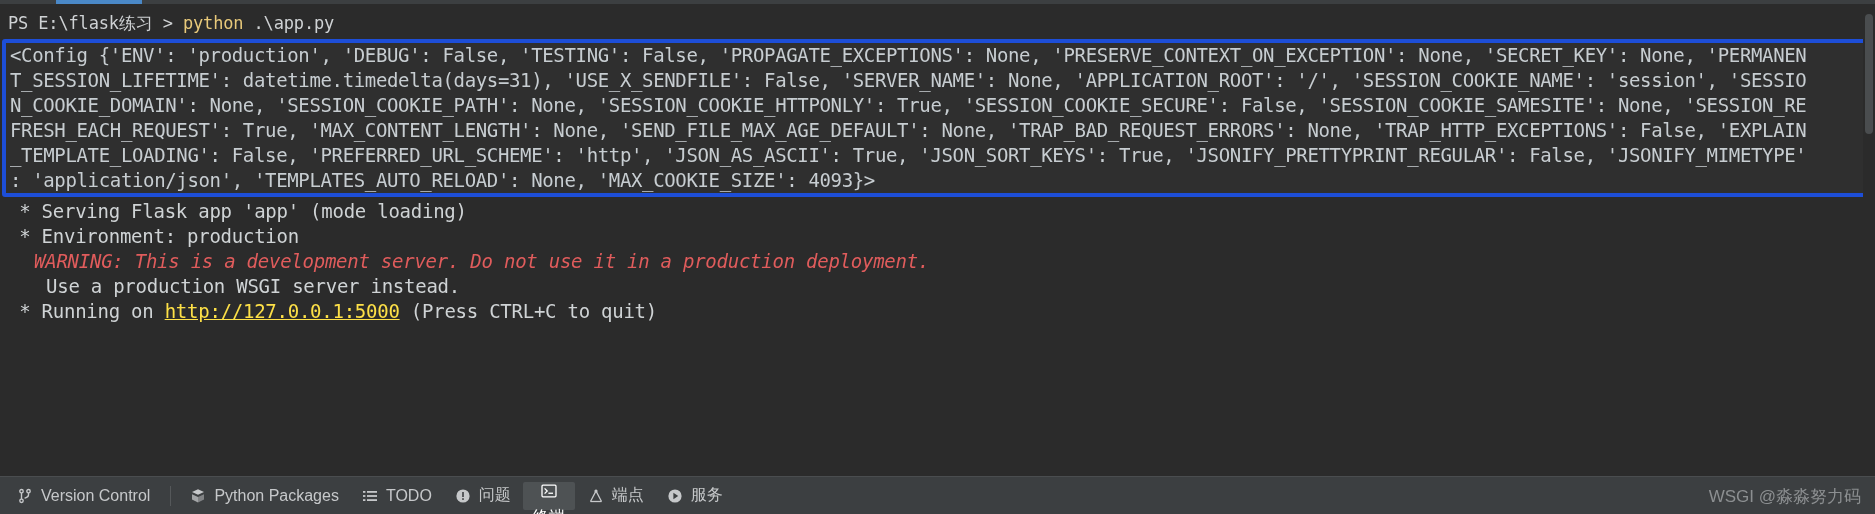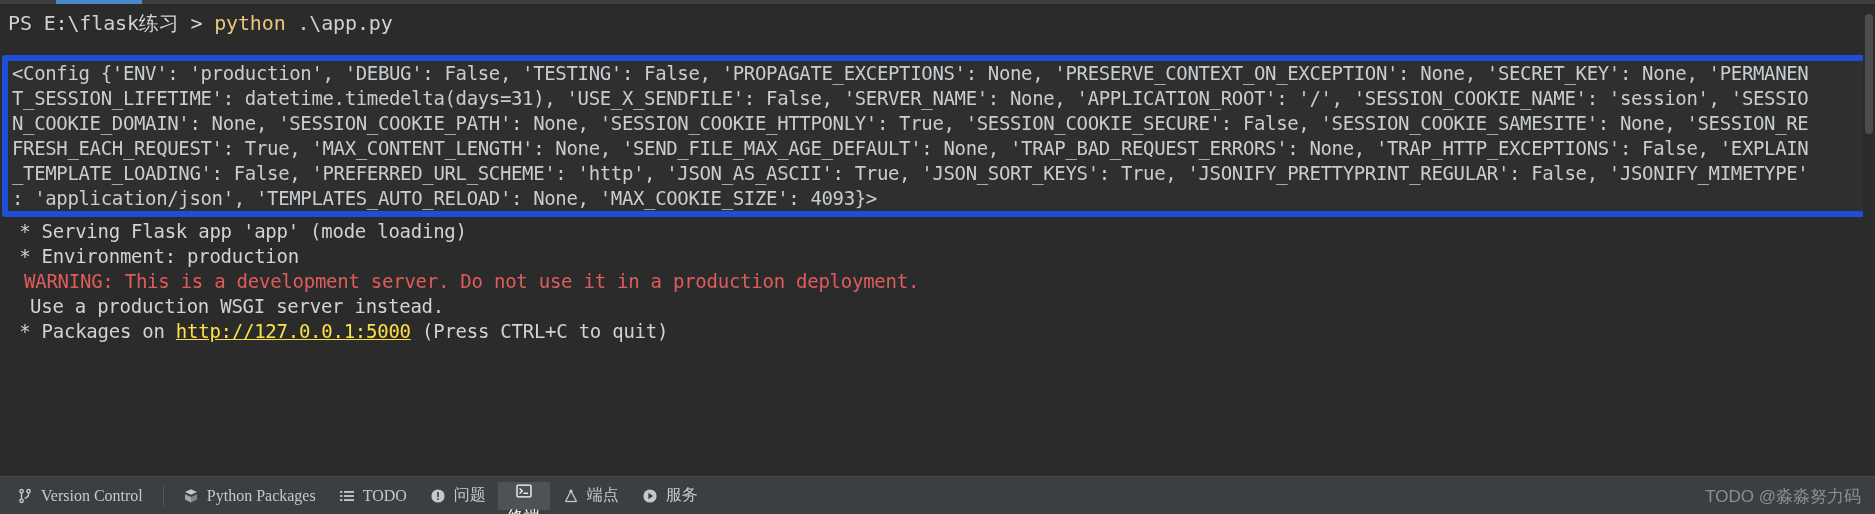--- a/index.html
+++ b/index.html
@@ -36,51 +36,51 @@
   
   .terminal {
     flex: 1 1 auto;
     position: relative;
     background: #2b2b2b;
     padding: 4px 0 0 0;
     overflow: hidden;
   }
   .term-line {
     font-family: "DejaVu Sans Mono", monospace;
-    font-size: 20px;
+    font-size: 17px;
     line-height: 30px;
     white-space: pre;
     color: #d4d4d4;
     padding-left: 8px;
     letter-spacing: -0.15px;
   }
   .prompt-line { color: #cfd2d4; }
   .tok-cmd { color: #e8c97a; }
   .tok-path { color: #cfd2d4; }
 
   
   .config-block {
     position: relative;
-    border: 6px solid #1d4ed8;
+    border: 4px solid #1d4ed8;
     border-radius: 3px;
-    margin: 17px 6px 2px 2px;
+    margin: 1px 6px 2px 2px;
     padding: 0;
     background: #2f2f2f;
   }
   .config-block .term-line {
     color: #c7cdd1;
     padding-left: 4px;
     font-size: 19px;
     line-height: 25px;
     letter-spacing: -0.35px;
   }
 
   .out-line { color: #cfd3d5; padding-left: 8px; line-height: 25px; font-size: 19px; letter-spacing: -0.25px;}
-  .warn-line { color: #e05c5c; padding-left: 24px; line-height: 25px; font-size: 19px; letter-spacing: -0.25px;}
-  .indent-line { padding-left: 30px; }
+  .warn-line { color: #e05c5c; padding-left: 34px; line-height: 25px; font-size: 19px; letter-spacing: -0.25px; font-style: italic;}
+  .indent-line { padding-left: 46px; }
   .link {
     color: #fde047;
     text-decoration: underline;
   }
 
   
   .toolbar {
     flex: 0 0 auto;
     height: 38px;
     background: #3c3f41;
@@ -91,21 +91,21 @@
     position: relative;
   }
   .tb-item {
     display: flex;
     align-items: center;
     gap: 7px;
     height: 28px;
     padding: 0 10px;
     margin-right: 2px;
     color: #c6c8ca;
-    font-family: Liberation Serif, serif;
+    font-family: Liberation Sans, sans-serif;
     font-size: 16px;
     white-space: nowrap;
     border-radius: 2px;
     cursor: default;
   }
   .tb-item.active {
     background: #4e5254;
     color: #ffffff;
     flex-direction: column;
   }
@@ -167,21 +167,21 @@
       <div class="term-line">N_COOKIE_DOMAIN': None, 'SESSION_COOKIE_PATH': None, 'SESSION_COOKIE_HTTPONLY': True, 'SESSION_COOKIE_SECURE': False, 'SESSION_COOKIE_SAMESITE': None, 'SESSION_RE</div>
       <div class="term-line">FRESH_EACH_REQUEST': True, 'MAX_CONTENT_LENGTH': None, 'SEND_FILE_MAX_AGE_DEFAULT': None, 'TRAP_BAD_REQUEST_ERRORS': None, 'TRAP_HTTP_EXCEPTIONS': False, 'EXPLAIN</div>
       <div class="term-line">_TEMPLATE_LOADING': False, 'PREFERRED_URL_SCHEME': 'http', 'JSON_AS_ASCII': True, 'JSON_SORT_KEYS': True, 'JSONIFY_PRETTYPRINT_REGULAR': False, 'JSONIFY_MIMETYPE'</div>
       <div class="term-line">: 'application/json', 'TEMPLATES_AUTO_RELOAD': None, 'MAX_COOKIE_SIZE': 4093}&gt;</div>
     </div>
 
     <div class="term-line out-line"> * Serving Flask app 'app' (mode loading)</div>
     <div class="term-line out-line"> * Environment: production</div>
     <div class="term-line warn-line">WARNING: This is a development server. Do not use it in a production deployment.</div>
     <div class="term-line out-line indent-line">Use a production WSGI server instead.</div>
-    <div class="term-line out-line"><span> * Packages on </span><span class="link">http://127.0.0.1:5000</span><span> (Press CTRL+C to quit)</span></div>
+    <div class="term-line out-line"><span> * Running on </span><span class="link">http://127.0.0.1:5000</span><span> (Press CTRL+C to quit)</span></div>
 
     <div class="scroll-gutter">
       <div class="scroll-thumb"></div>
     </div>
   </div>
 
   <div class="toolbar">
 
     <div class="tb-item">
       <span class="tb-icon">
@@ -267,16 +267,16 @@
     <div class="tb-item">
       <span class="tb-icon">
         <svg width="16" height="16" viewBox="0 0 16 16">
             <circle cx="8" cy="8" r="6.6" fill="#c6c8ca"></circle>
             <path d="M6.4 4.8 11.2 8l-4.8 3.2z" fill="#3c3f41"></path>
           </svg>
       </span>
       <span>服务</span>
     </div>
 
-    <div class="watermark">TODO @淼淼努力码</div>
+    <div class="watermark">WSGI @淼淼努力码</div>
   </div>
 
 </div>
 
 </body></html>

